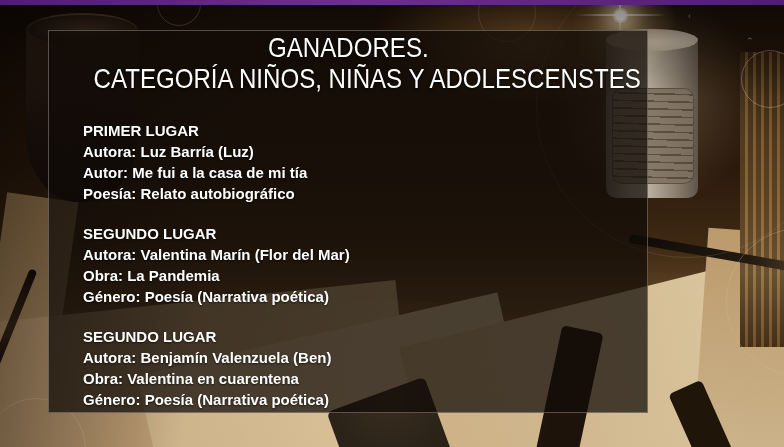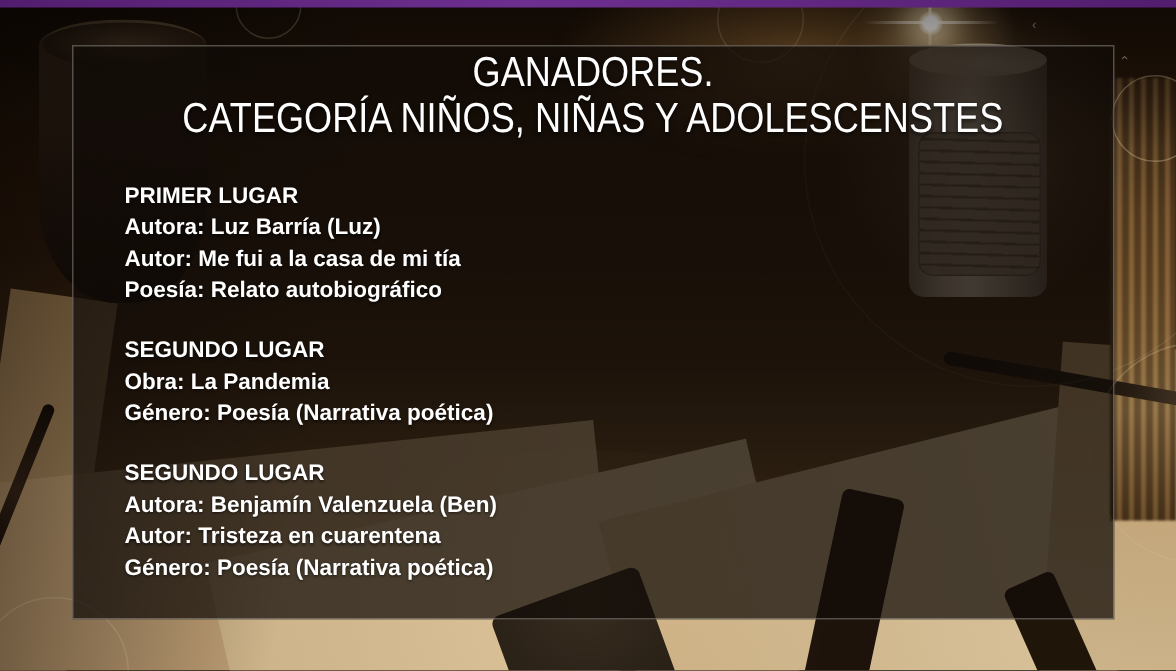--- a/index.html
+++ b/index.html
@@ -115,21 +115,21 @@
   .vignette-left { inset:0; background:linear-gradient(100deg, rgba(5,2,0,0.55) 0%, rgba(5,2,0,0) 30%); }
   .glow-bottom   { left:180px; top:300px; width:420px; height:200px; border-radius:50%;
                    background:radial-gradient(circle, rgba(255,222,166,0.14), transparent 70%); }
 
   
   .accent-bar {
     left:0; top:0; width:784px; height:5px;
     background:linear-gradient(90deg,#521d6e 0%,#6d2f90 45%,#521d6e 100%);
   }
   .content-panel {
-    left:48px; top:30px; width:695px; height:383px; box-sizing:border-box;
+    left:48px; top:30px; width:600px; height:383px; box-sizing:border-box;
     background:rgba(16,11,7,0.72);
     border:1px solid rgba(226,221,212,0.32);
   }
   .slide-title { margin-top:1px; text-align:center; color:#ffffff; font-weight:400;
                  font-size:28px; line-height:31px; text-shadow:0 1px 3px rgba(0,0,0,0.65); }
   .title-line  { display:inline-block; transform:scaleX(0.86); white-space:nowrap; }
   .winners { margin:26px 0 16px 34px; color:#ffffff; }
   .winner-block { margin-bottom:19px; }
   .place  { font-size:15px; line-height:21px; font-weight:700; text-shadow:0 1px 2px rgba(0,0,0,0.6); }
   .detail { font-size:15px; line-height:21px; font-weight:600; text-shadow:0 1px 2px rgba(0,0,0,0.6); }
@@ -186,27 +186,28 @@
 
       <div class="winner-block">
         <div class="place">PRIMER LUGAR</div>
         <div class="detail">Autora: Luz Barría (Luz)</div>
         <div class="detail">Autor: Me fui a la casa de mi tía</div>
         <div class="detail">Poesía: Relato autobiográfico</div>
       </div>
 
       <div class="winner-block">
         <div class="place">SEGUNDO LUGAR</div>
+        <div class="detail">Autora: Valentina Marín (Flor del Mar)</div>
         <div class="detail">Obra: La Pandemia</div>
         <div class="detail">Género: Poesía (Narrativa poética)</div>
       </div>
 
       <div class="winner-block">
         <div class="place">SEGUNDO LUGAR</div>
         <div class="detail">Autora: Benjamín Valenzuela (Ben)</div>
-        <div class="detail">Autor: Tristeza en cuarentena</div>
+        <div class="detail">Obra: Valentina en cuarentena</div>
         <div class="detail">Género: Poesía (Narrativa poética)</div>
       </div>
 
     </div>
   </div>
 
 </div>
 
 </body></html>

